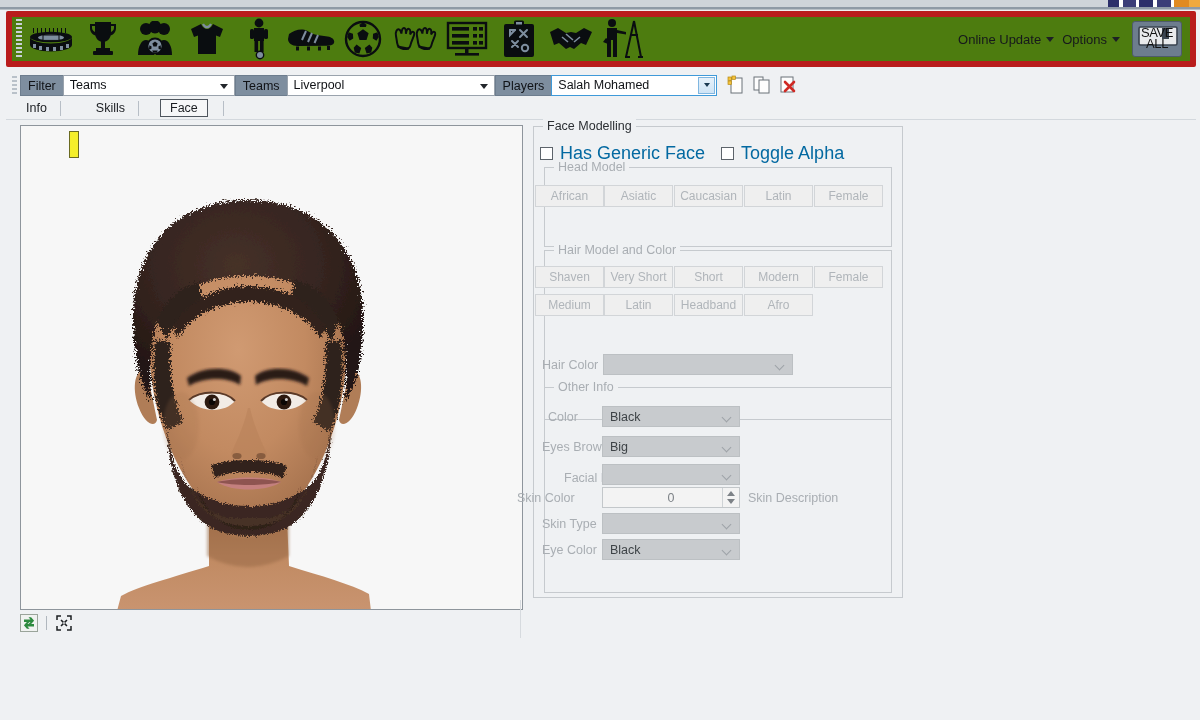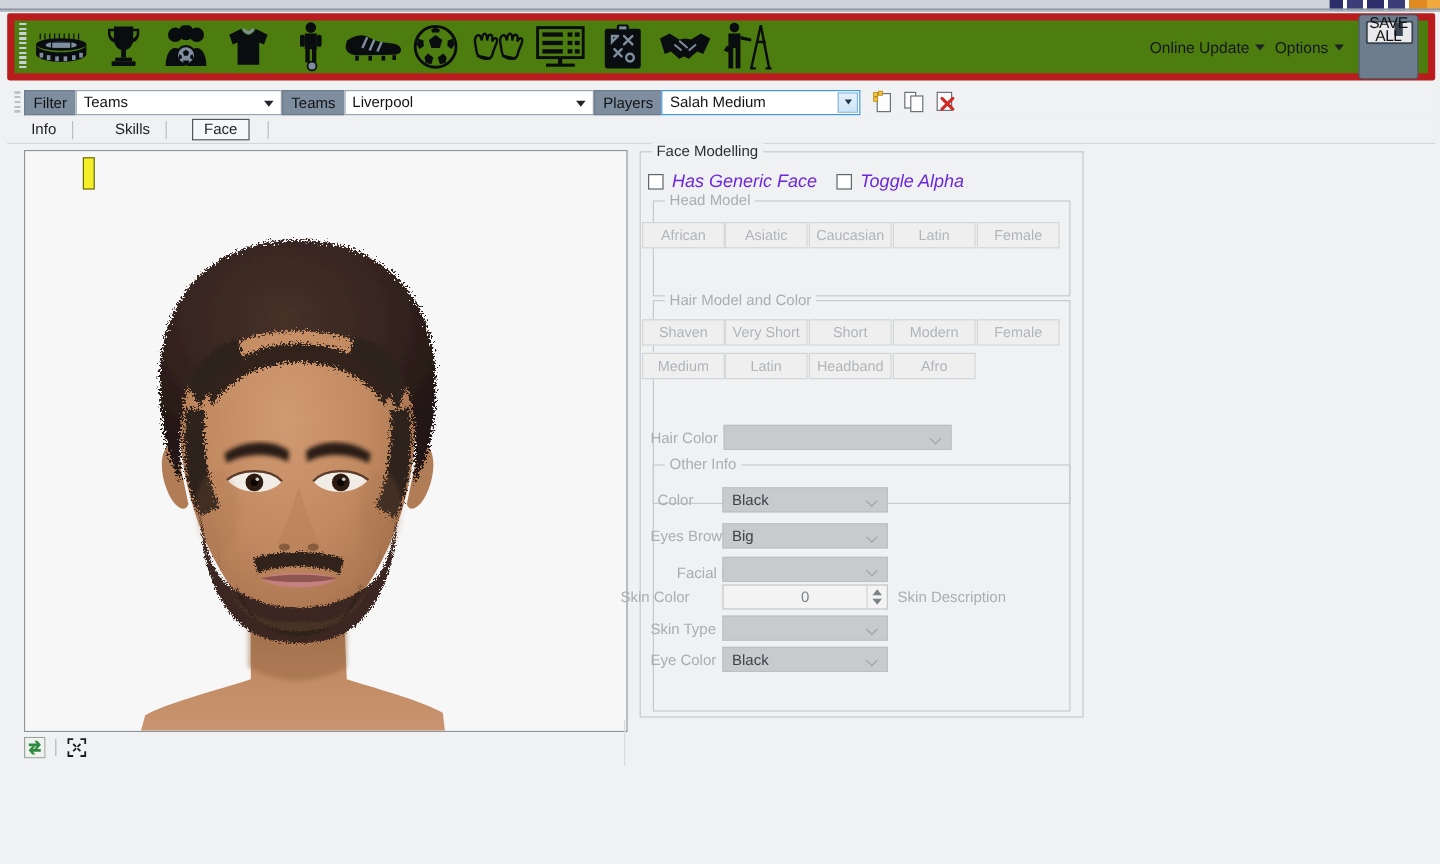--- a/index.html
+++ b/index.html
@@ -77,24 +77,24 @@
   .tb-right { display: flex; align-items: center; gap: 0; padding-right: 8px; }
   .menu-item {
     color: #16181c; font-size: 13px; padding: 4px 2px 4px 6px;
     display: flex; align-items: center; gap: 5px; cursor: pointer;
     white-space: nowrap;
   }
   .caret { width: 0; height: 0; border-left: 4px solid transparent;
            border-right: 4px solid transparent; border-top: 5px solid #1d2025; }
 
   .save-all {
-    width: 50px; height: 54px; margin-left: 10px;
+    width: 50px; height: 36px; margin-left: 10px;
     background: #6d7d8e; border: 1px solid #4e5b6b; border-radius: 3px;
     position: relative; cursor: pointer;
-    display: flex; align-items: flex-start; justify-content: center;
+    display: flex; align-items: center; justify-content: center;
   }
   .save-all .floppy {
     position: absolute; top: 4px; left: 5px; width: 40px; height: 20px;
   }
   .save-all .txt {
     position: relative; z-index: 2; color: #111; font-size: 13px;
     line-height: 11px; text-align: center; font-weight: 400;
     padding-bottom: 3px; letter-spacing: -0.4px;
   }
 
@@ -205,21 +205,21 @@
   #grp-other{ top: 387px; left: 544px; width: 348px; height: 206px; }
 
   .checkrow {
     position: absolute; top: 143px; left: 540px;
     display: flex; align-items: center; gap: 16px;
   }
   .chk { display: flex; align-items: center; gap: 7px; cursor: pointer; }
   .chk .box {
     width: 13px; height: 13px; background: #fff; border: 1px solid #5d646b;
   }
-  .chk .lbl { font-size: 15px; color: #6d28d9; font-style: italic; }
+  .chk .lbl { font-size: 18px; color: #0369a1; }
 
   .btn {
     height: 22px; background: #efefef; border: 1px solid #d2d5d8;
     color: #b0b5ba; font-size: 12px; display: flex;
     align-items: center; justify-content: center; cursor: default;
     position: absolute;
   }
 
   .field-label {
     position: absolute; font-size: 12.5px; color: #a9aeb3;
@@ -492,21 +492,21 @@
     </div>
 
     <div class="flabel">Teams</div>
     <div class="fcombo" id="combo-teams">
       <span>Liverpool</span>
       <span class="arrow"></span>
     </div>
 
     <div class="flabel">Players</div>
     <div class="fcombo" id="combo-players">
-      <span>Salah Medium</span>
+      <span>Salah Mohamed</span>
       <span class="arrow-btn">
           <i></i>
         </span>
     </div>
 
     <div class="ficons">
       <svg class="ficon" viewBox="0 0 20 20">
         <rect x="5" y="3" width="11" height="15" fill="#fdfdfd" stroke="#6b7279" stroke-width="1"></rect>
         <g fill="#f4c23a" stroke="#b58a16" stroke-width=".7">
           <rect x="2" y="2" width="3.4" height="3.4"></rect>

